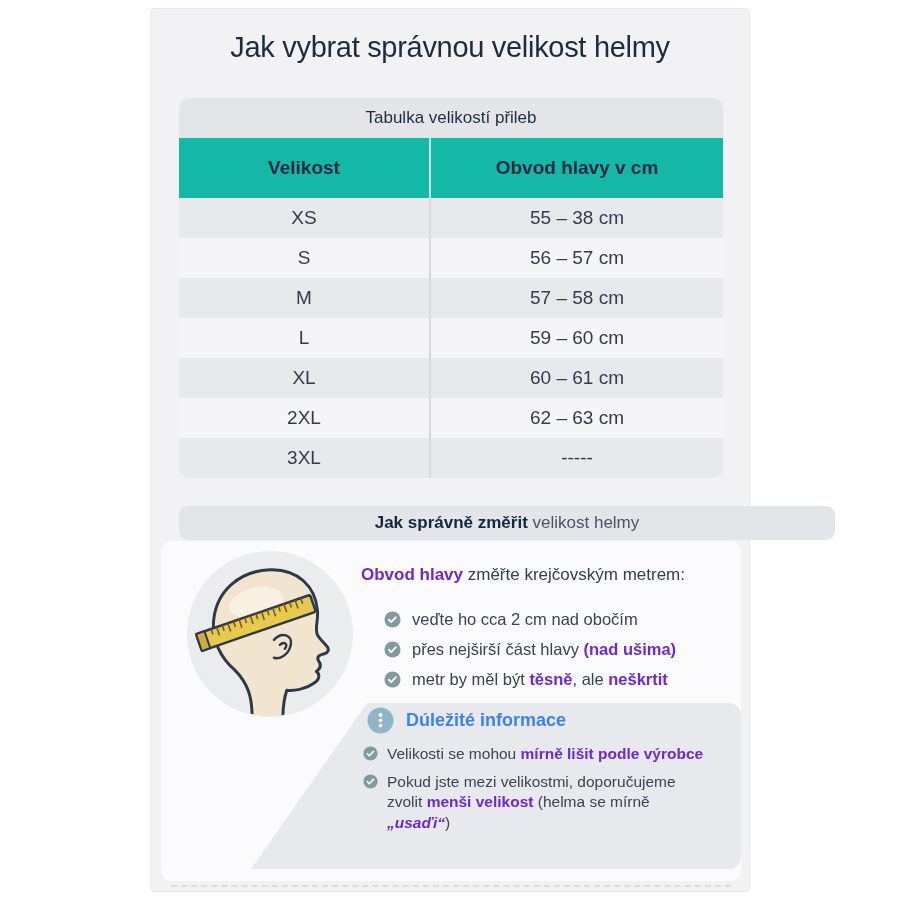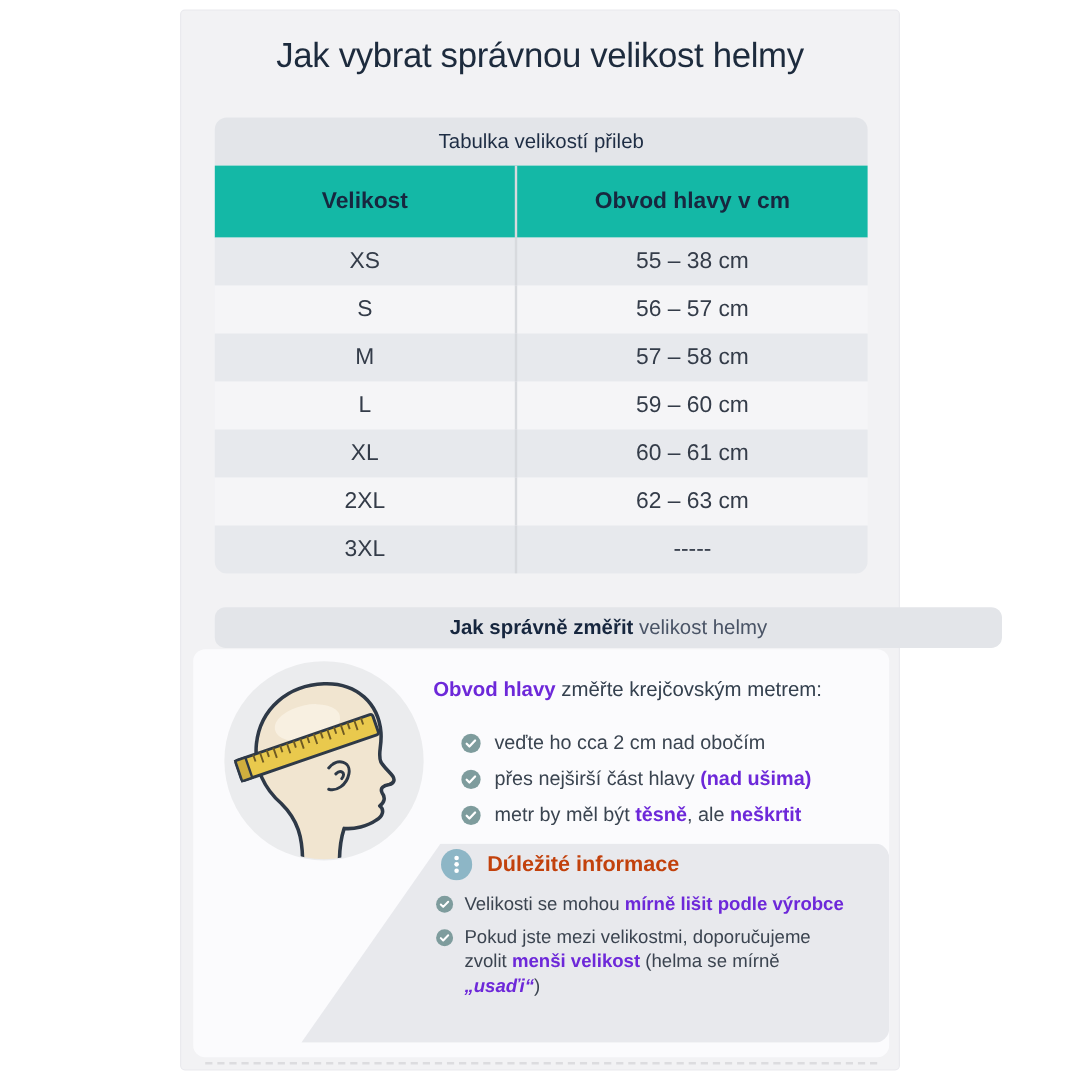--- a/index.html
+++ b/index.html
@@ -42,21 +42,21 @@
   }
   .illu{position:absolute;left:24px;top:8px;width:170px;height:170px;}
   .intro{position:absolute;left:200px;top:24px;font-size:17px;color:#34404e;white-space:nowrap;}
   .steps{position:absolute;left:212px;top:52px;margin:11px;padding:0;list-style:none;}
   .steps li{display:flex;align-items:center;gap:11px;height:30px;font-size:16.5px;color:#3a4450;white-space:nowrap;}
   .imp-bg{
     position:absolute;left:90px;top:162px;width:490px;height:166px;background:#e8e9ed;
     clip-path:polygon(23.7% 0, 100% 0, 100% 100%, 0 100%);border-radius:0 12px 12px 0;
   }
   .imp-head{position:absolute;left:206px;top:166px;display:flex;align-items:center;gap:12px;}
-  .imp-title{font-size:18px;font-weight:700;color:#c2410c;}
+  .imp-title{font-size:18px;font-weight:700;color:#3b82f6;}
   .imp-items{position:absolute;left:202px;top:203px;width:352px;margin:0;padding:0;list-style:none;}
   .imp-items li{display:flex;gap:9px;margin-bottom:7px;font-size:15.5px;line-height:20.5px;color:#3b4450;}
   .imp-items li .ck{flex:none;margin-top:2px;}
   .seg .b{font-weight:700;color:#6d28d9;}
   .seg .i{font-style:italic;}
   .dashes{position:absolute;left:20px;top:876px;width:560px;border-top:2px dashed #dcdcdf;}
 </style>
 </head>
 <body>
 

